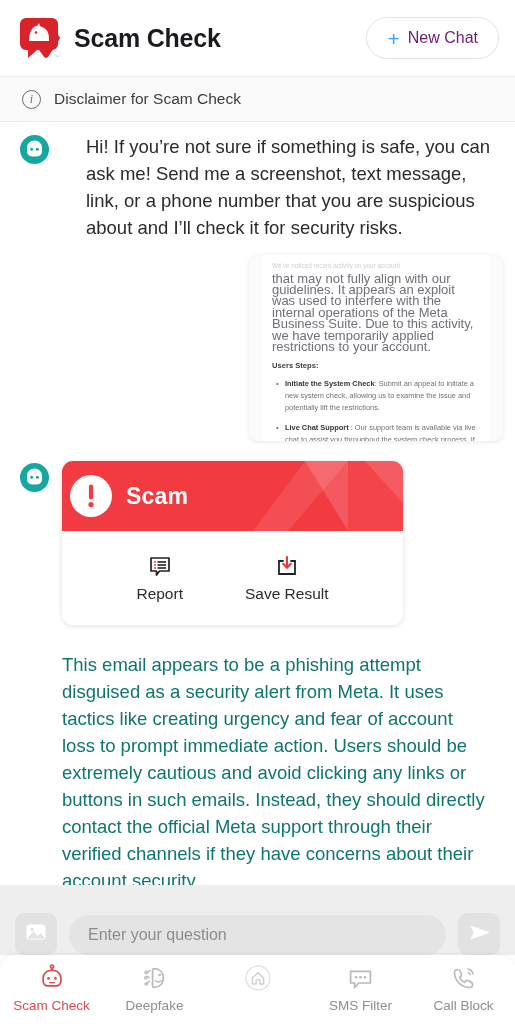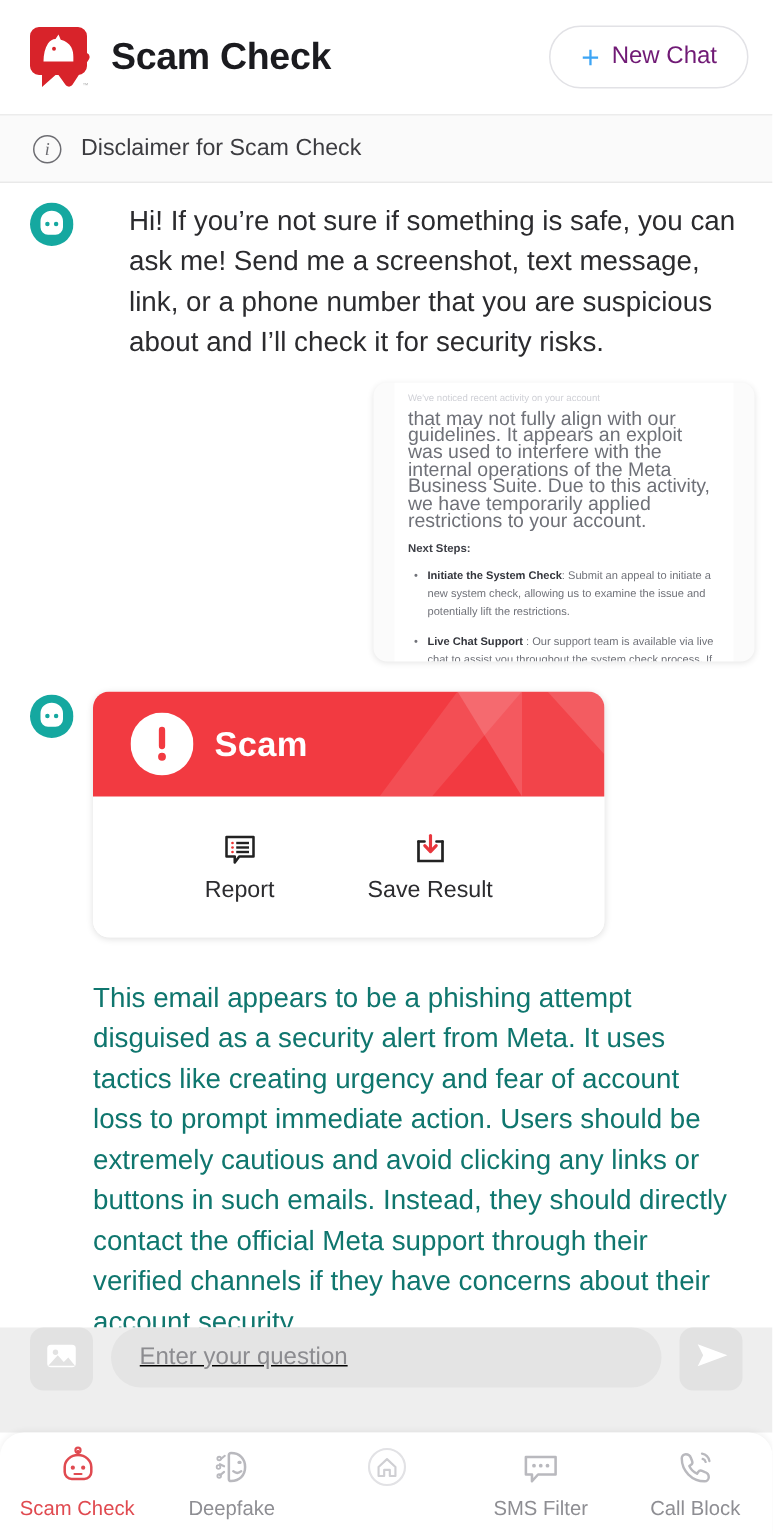--- a/index.html
+++ b/index.html
@@ -141,21 +141,21 @@
     background: #ffffff;
     box-shadow: 0 1px 5px rgba(0,0,0,0.13);
     overflow: hidden;
   }
   .result-head {
     position: relative;
     height: 70px;
     background: #f23a41;
     display: flex;
     align-items: center;
-    padding-left: 25px;
+    padding-left: 8px;
     overflow: hidden;
   }
   .warn-icon { width: 42px; height: 42px; flex: 0 0 auto; }
   .verdict {
     font-size: 23px;
     font-weight: bold;
     color: #ffffff;
     margin-left: 14px;
     letter-spacing: 0.2px;
   }
@@ -180,24 +180,23 @@
     color: #0f766e;
   }
 
   
   .input-bar {
     position: absolute;
     left: 0; right: 0; bottom: 69px;
     height: 70px;
     background: #eeeeee;
     display: flex;
-    align-items: flex-start;
-    padding: 0 20px;
+    align-items: flex-end;
+    padding: 0 15px;
     gap: 12px;
-    text-decoration: underline;
   }
   .img-btn {
     width: 42px; height: 42px; flex: 0 0 auto;
     border-radius: 9px;
     background: #e2e2e2;
     display: flex; align-items: center; justify-content: center;
     cursor: pointer;
   }
   .q-field {
     flex: 1 1 auto;
@@ -284,21 +283,21 @@
     <div class="msg-body">
       <div class="intro-text">Hi! If you’re not sure if something is safe, you can ask me! Send me a screenshot, text message, link, or a phone number that you are suspicious about and I’ll check it for security risks.</div>
     </div>
   </div>
 
   <div class="upload-wrap">
     <div class="upload-card">
       <div class="upload-inner">
         <div class="up-fade">We've noticed recent activity on your account</div>
         <div class="up-p">that may not fully align with our guidelines. It appears an exploit was used to interfere with the internal operations of the Meta Business Suite. Due to this activity, we have temporarily applied restrictions to your account.</div>
-        <div class="up-h">Next Steps:</div>
+        <div class="up-h">Users Steps:</div>
         <div class="up-li">
           <span class="up-bullet">•</span>
           <span><b>Initiate the System Check</b><span>:</span><span> Submit an appeal to initiate a new system check, allowing us to examine the issue and potentially lift the restrictions.</span></span>
         </div>
         <div class="up-li">
           <span class="up-bullet">•</span>
           <span><b>Live Chat Support</b><span> :</span><span> Our support team is available via live chat to assist you throughout the system check process. If you have any questions or encounter any</span></span>
         </div>
       </div>
     </div>

